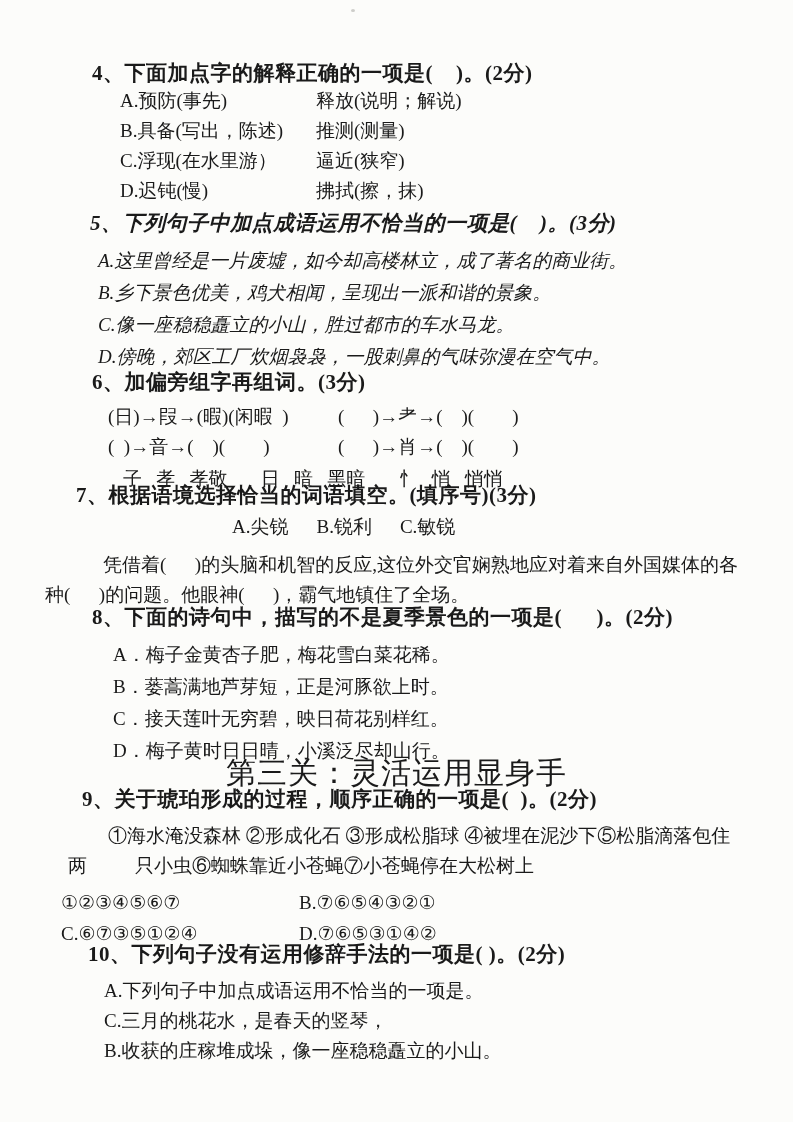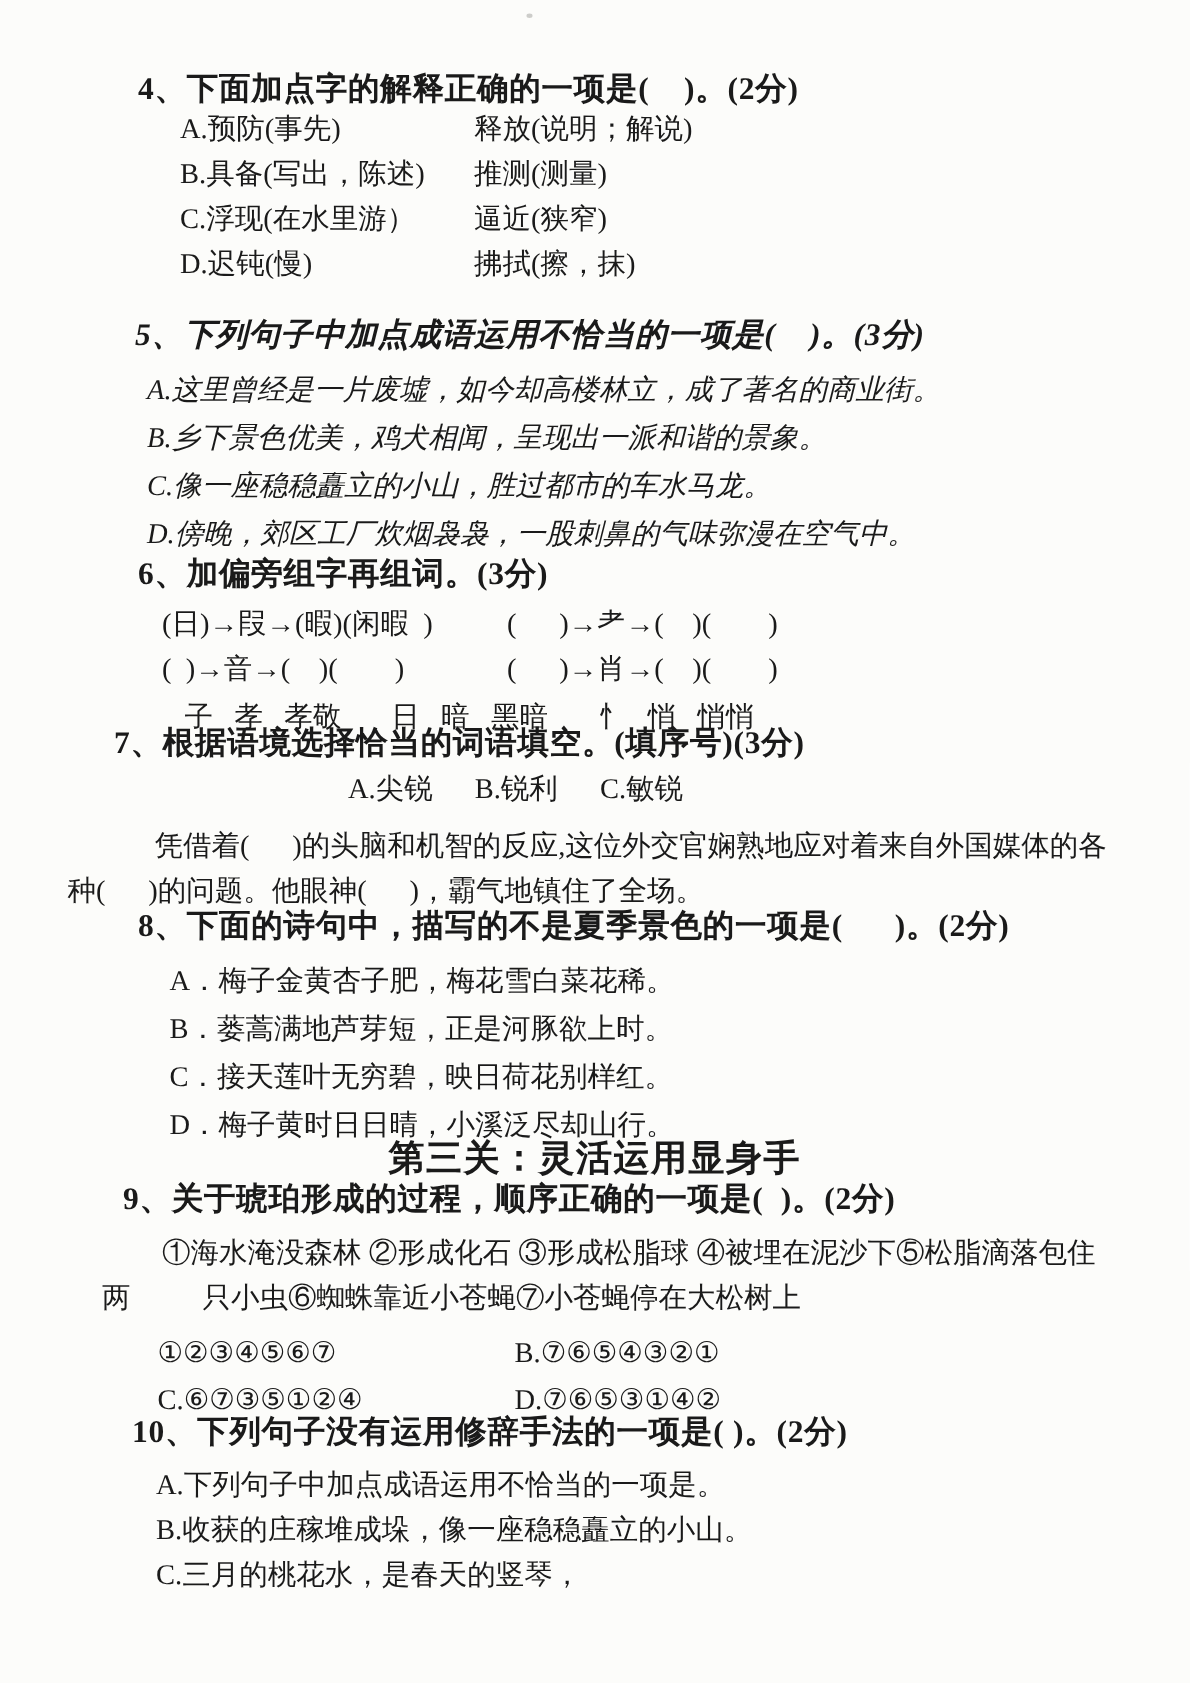--- a/index.html
+++ b/index.html
@@ -17,21 +17,21 @@
     font-weight:700;
     font-size:21px;
     line-height:26px;
     white-space:pre;
     letter-spacing:0.5px;
   }
   .body19{font-size:19px;}
   .pre{white-space:pre;}
 
   
-  .q4{top:46px;}
+  .q4{top:60px;}
   .q4 .qtitle{margin-left:92px;}
   .q4-rows{margin-left:120px;}
   .row2{display:grid;grid-template-columns:196px 1fr;line-height:30px;}
 
   
   .q5{top:210px;font-style:italic;}
   .q5 .qtitle{margin-left:90px;}
   .q5-opts{margin-left:98px;margin-top:9px;}
   .q5-opts .opt{line-height:32px;}
 
@@ -50,28 +50,28 @@
   .q7-para2{margin-left:45px;line-height:30px;}
 
   
   .q8{top:604px;}
   .q8 .qtitle{margin-left:92px;}
   .q8-opts{margin-left:113px;margin-top:9px;}
   .q8-opts .opt{line-height:32px;}
 
   
   .sec3{top:759px;text-align:center;}
-  .sec3 .hdr{font-weight:700;font-size:24px;line-height:28px;letter-spacing:1px;}
+  .sec3 .hdr{font-weight:400;font-size:30px;line-height:28px;letter-spacing:1px;}
 
   
   .q9{top:786px;}
   .q9 .qtitle{margin-left:82px;}
   .q9-line1{margin-left:108px;margin-top:9px;line-height:30px;}
   .q9-line2{margin-left:68px;line-height:30px;display:flex;gap:48px;}
-  .q9-optrows{margin-left:105px;margin-top:6px;}
+  .q9-optrows{margin-left:61px;margin-top:6px;}
   .q9-optrows .row2{grid-template-columns:238px 1fr;line-height:31px;}
 
   
   .q10{top:941px;}
   .q10 .qtitle{margin-left:88px;}
   .q10-opts{margin-left:104px;margin-top:9px;}
   .q10-opts .opt{line-height:30px;}
 
   
   .artifact-dot{
@@ -174,18 +174,18 @@
         <span class="pre">C.⑥⑦③⑤①②④</span>
         <span class="pre">D.⑦⑥⑤③①④②</span>
       </div>
     </div>
   </section>
 
   <section class="q q10">
     <div class="qtitle">10、下列句子没有运用修辞手法的一项是( )。(2分)</div>
     <div class="q10-opts body19">
       <div class="opt">A.下列句子中加点成语运用不恰当的一项是。</div>
+      <div class="opt">C.三月的桃花水，是春天的竖琴，</div>
       <div class="opt">B.收获的庄稼堆成垛，像一座稳稳矗立的小山。</div>
-      <div class="opt">C.三月的桃花水，是春天的竖琴，</div>
     </div>
   </section>
 
 </div>
 
 </body></html>

